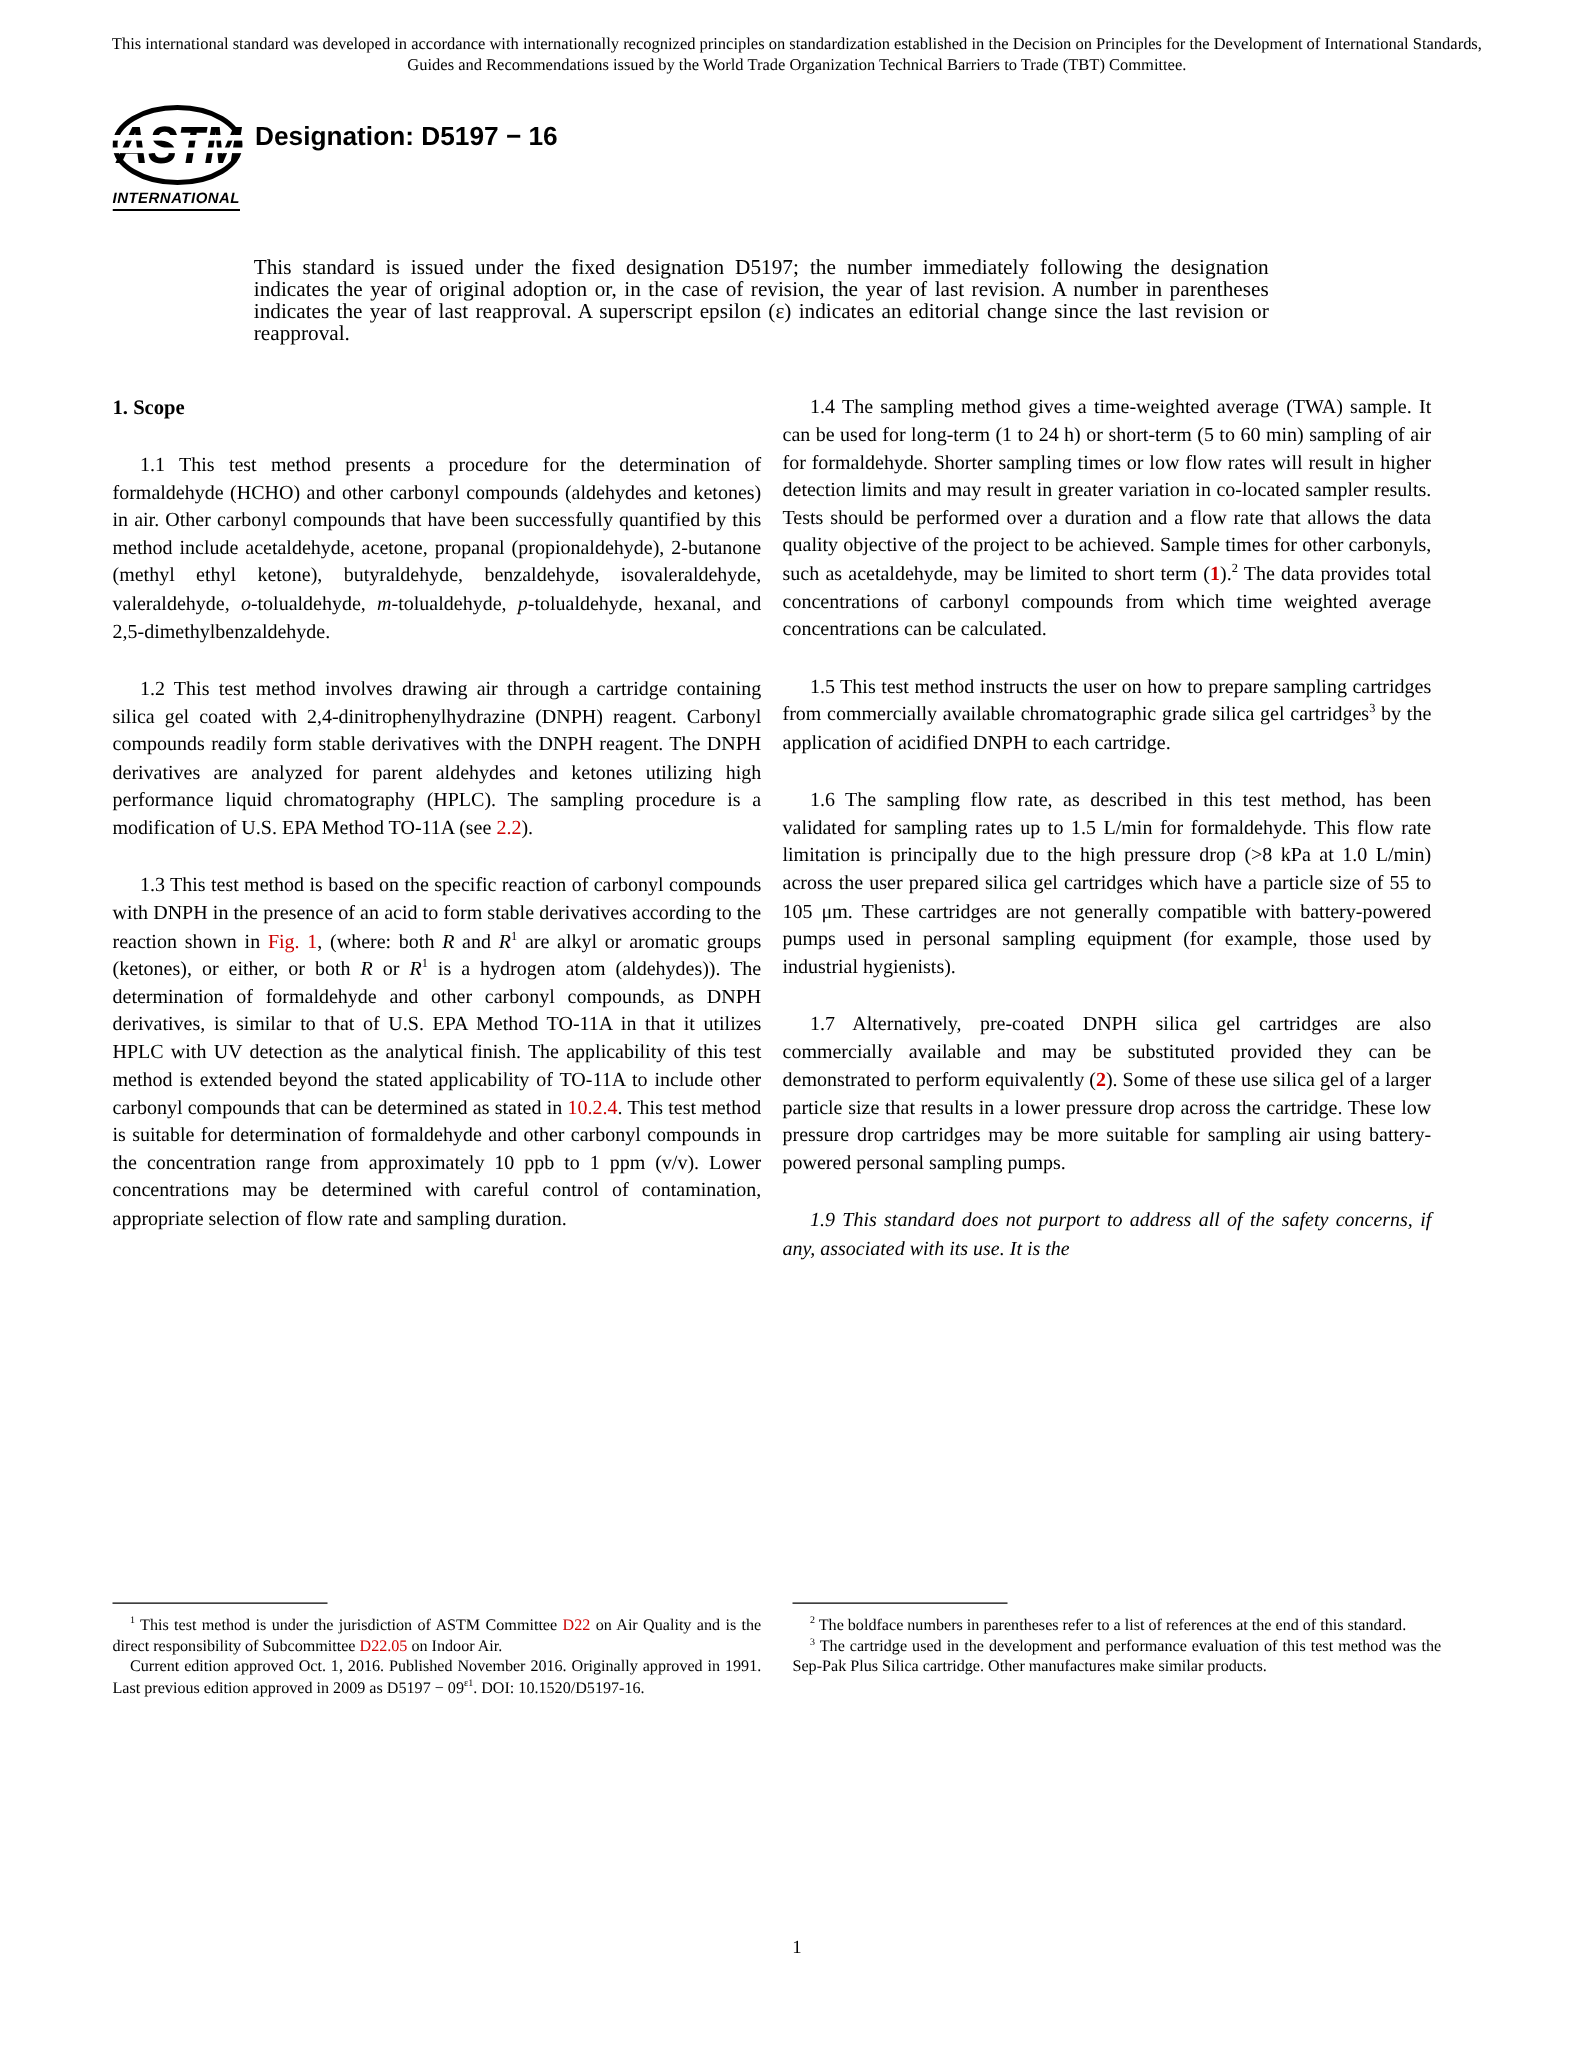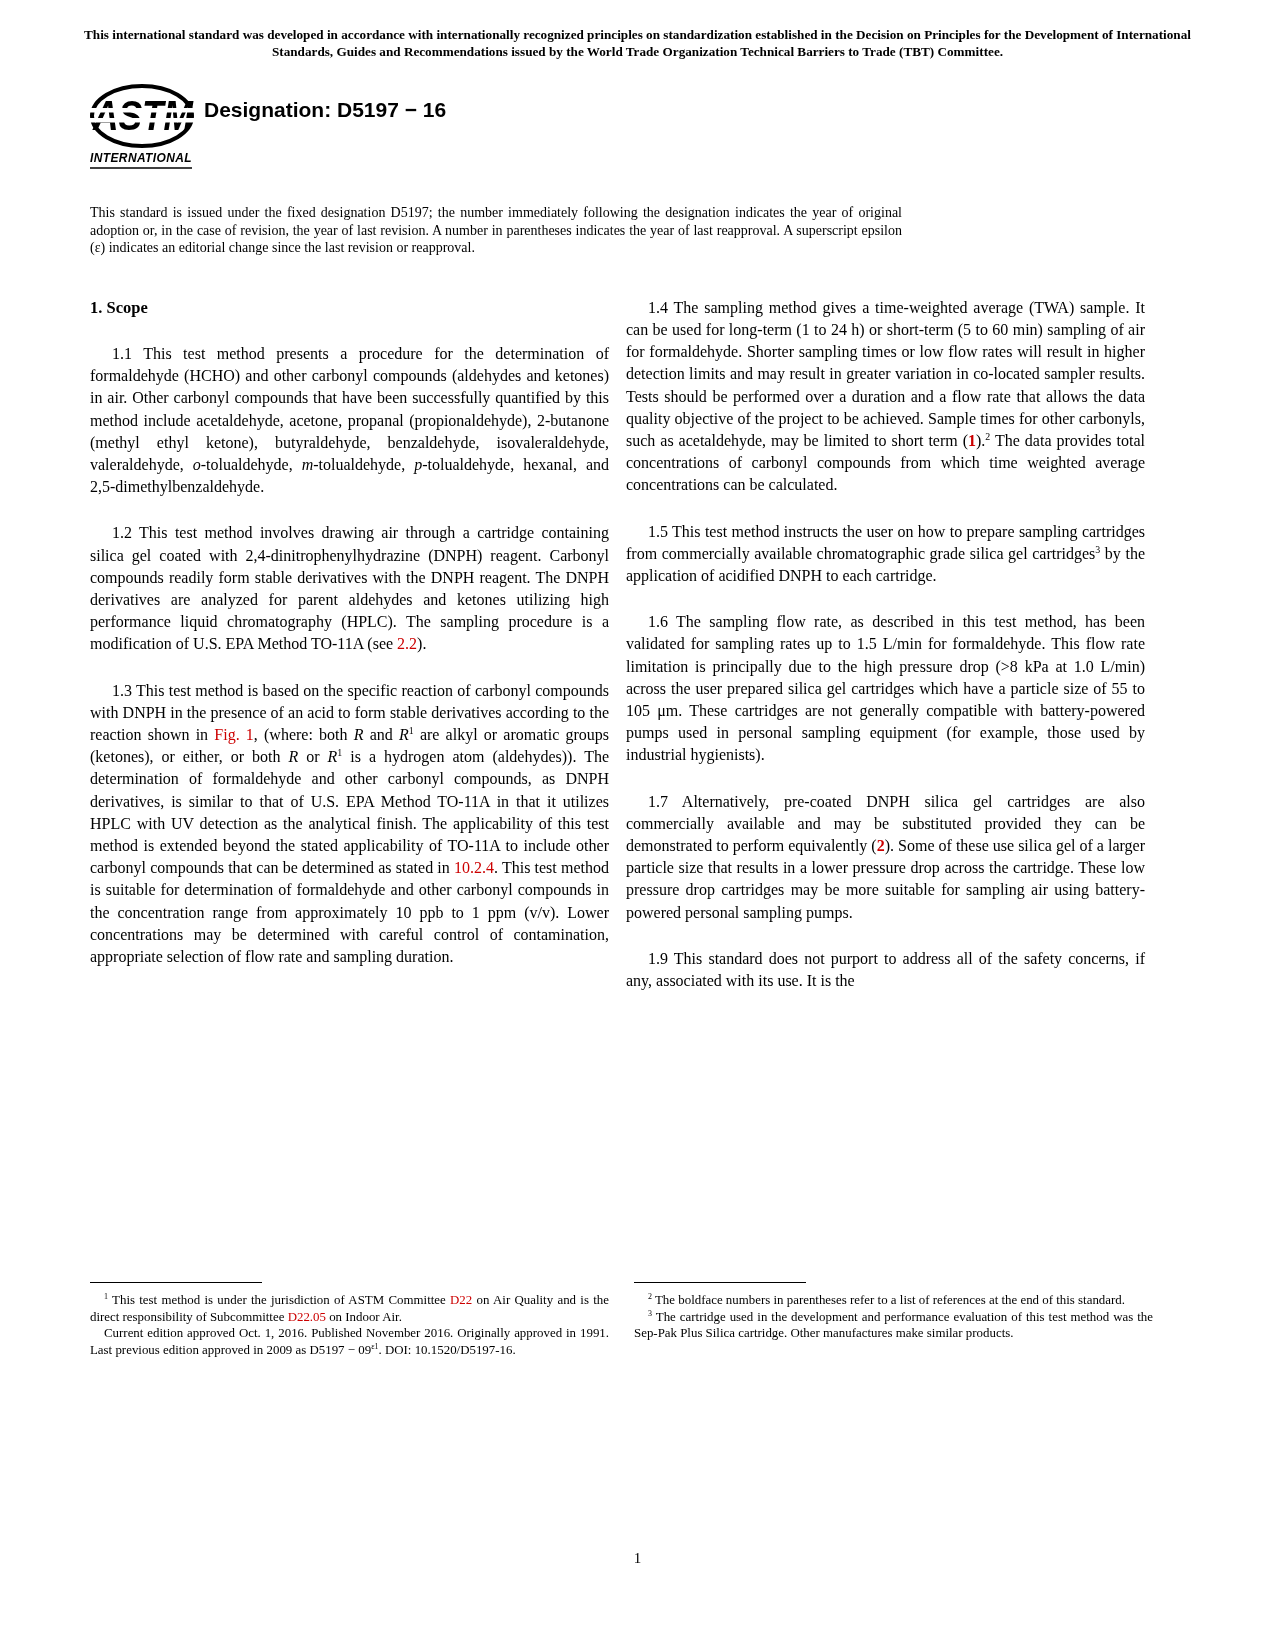--- a/index.html
+++ b/index.html
@@ -9,21 +9,21 @@
     font-family:"Liberation Serif", serif;
     color:#000;
     position:relative;
     overflow:hidden;
   }
   .sheet { position:relative; width:1275px; height:1650px; padding-top:26px; }
   .main { padding:0 118px 0 90px; }
 
   .top-notice {
     width:1108px; margin:0 auto;
-    font-weight:bold; font-size:13.2px; line-height:17px;
+    font-weight:normal; font-size:13.2px; line-height:17px;
     text-align:center;
   }
 
   .header-row { display:flex; align-items:flex-start; margin-top:22px; }
   .logo-wrap { width:106px; flex:0 0 auto; }
   .logo-astm {
     font-family:"Liberation Sans", sans-serif;
     font-weight:bold; font-style:italic; font-size:42px;
   }
   .logo-intl {
@@ -39,37 +39,37 @@
   .title-block {
     margin-left:113px; margin-top:26px;
     font-family:"Liberation Sans", sans-serif;
     font-weight:bold;
   }
   .title-l1 { font-size:21.5px; line-height:30px; }
   .title-l2 { font-size:25px; line-height:33px; }
   .title-block sup { font-size:13px; }
 
   .issuance {
-    margin-top:24px;
+    margin-left:113px; margin-top:24px;
     width:812px;
-    font-size:14px; line-height:17.6px;
+    font-size:17px; line-height:17.6px;
     text-align:justify;
   }
 
   .columns { display:flex; gap:17px; margin-top:40px; }
   .col {
     width:519px;
     font-size:16px; line-height:22.2px;
     text-align:justify;
   }
   .col > :first-child { margin-top:0; }
 
   .sec-heading { font-weight:bold; font-size:16.5px; margin:0 0 8px 0; }
   .para { text-indent:22px; margin-top:24px; }
-  .italic { }
+  .italic { font-style:italic; }
   .i { font-style:italic; }
   .b { font-weight:bold; }
   .link { color:var(--link-color, #cc0000); cursor:pointer; }
   .blink { color:var(--link-color, #cc0000); font-weight:bold; cursor:pointer; }
   sup { font-size:0.62em; line-height:0; vertical-align:super; }
 
   .footnotes {
     position:absolute; left:90px; top:1282px;
     width:1067px; display:flex; gap:25px;
   }

